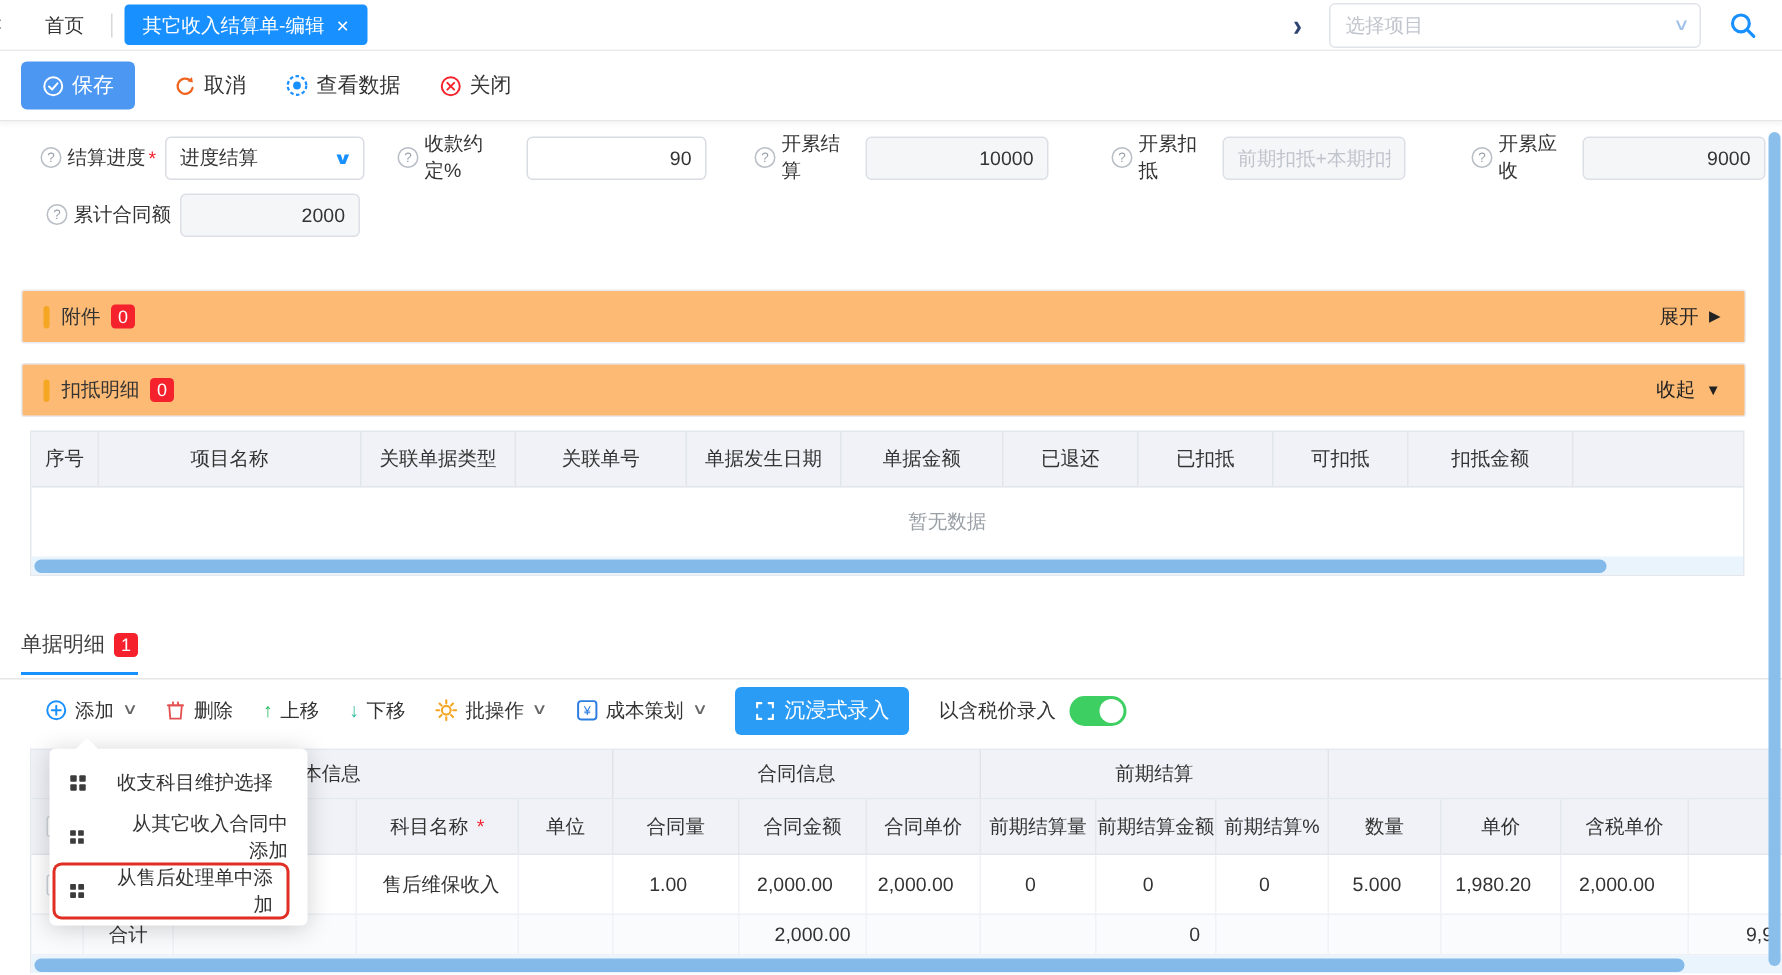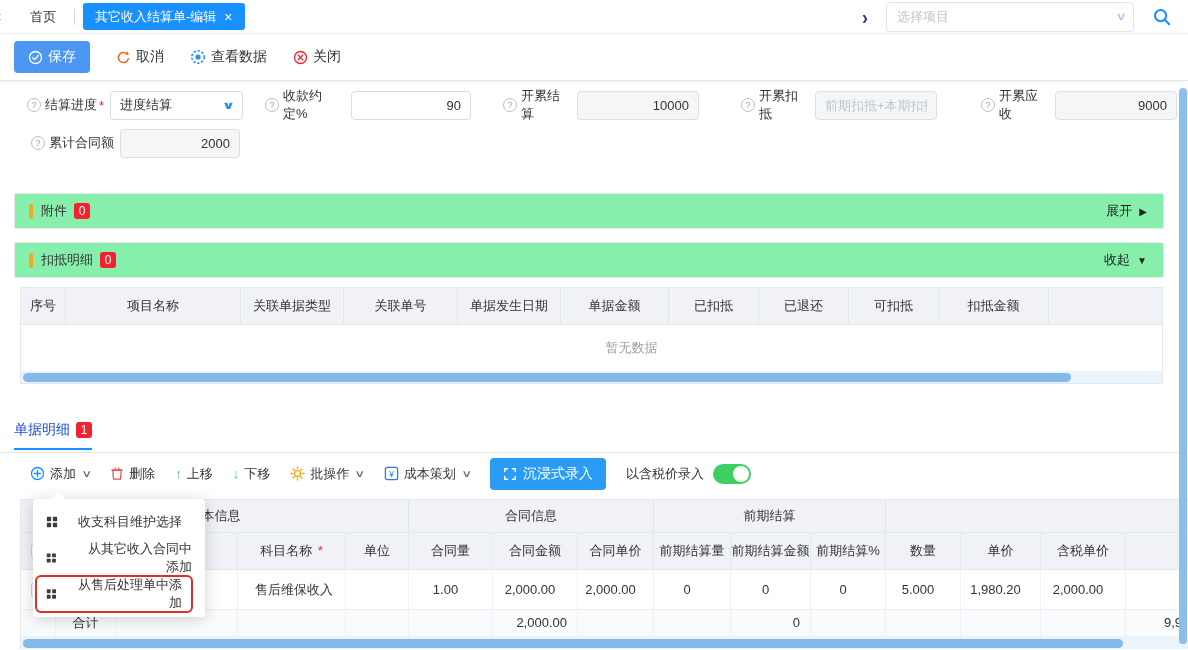--- a/index.html
+++ b/index.html
@@ -37,21 +37,21 @@
   .req { color:#f5222d; margin-left:2px; }
   .ctl { height:29px; border:1px solid #d9dce3; border-radius:4px; font-size:13px; color:#333; }
   .sel { display:flex; align-items:center; justify-content:space-between; padding:0 9px; background:#fff; }
   .sel .caret { color:#1890ff; font-size:11px; font-weight:bold; transform:scaleX(1.5); }
   input.ctl { outline:none; padding:0 9px; }
   input.num { text-align:right; }
   input.ro { background:#f5f6f8; border-color:#dcdfe5; }
   input::placeholder { color:#c0c4cc; }
 
   
-  .secbar { height:36px; margin:0 24px 0 14px; background:#86efac; border:1px solid #e7eaef; border-radius:2px;
+  .secbar { height:36px; margin:0 24px 0 14px; background:#fdba74; border:1px solid #e7eaef; border-radius:2px;
     display:flex; align-items:center; padding:0 16px 0 14px; }
   .orange-bar { width:4px; height:15px; background:#f5a623; border-radius:2px; margin-right:8px; }
   .sec-title { font-size:13px; color:#333; }
   .badge { background:#f5222d; color:#fff; font-size:12px; min-width:16px; height:16px; line-height:16px;
     text-align:center; border-radius:3px; padding:0 4px; display:inline-block; margin-left:7px; }
   .sec-toggle { margin-left:auto; display:flex; align-items:center; gap:7px; font-size:13px; color:#222; cursor:pointer; }
   .tri { font-size:10px; color:#222; }
 
   
   .t1 { width:1143px; margin:9px 0 0 20px; border:1px solid #e3e7ee; overflow:hidden; }
@@ -60,21 +60,21 @@
   .t1c0{width:45px}.t1c1{width:175px}.t1c2{width:103px}.t1c3{width:114px}.t1c4{width:103px}.t1c5{width:108px}
   .t1c6{width:90px}.t1c7{width:90px}.t1c8{width:90px}.t1c9{width:110px}
   .t1c10{width:260px; text-align:left; padding-left:118px; border-right:none;}
   .t1 .empty { height:46px; line-height:46px; text-align:center; color:#9aa0a6; font-size:13px; text-indent:80px; }
   .hsb { height:12px; background:#eaf4fc; display:flex; align-items:center; }
   .hsb .thumb { height:9px; border-radius:5px; background:#84bae9; margin-left:2px; }
 
   
   .dtab-row { margin-top:37px; border-bottom:1px solid #e6e6e6; height:32px; display:flex; align-items:flex-start; }
   .dtab { margin-left:14px; display:flex; align-items:center; gap:6px; padding-bottom:9px; border-bottom:2px solid #1890ff; }
-  .dtab .lbl { color:#1d4ed8; font-size:14px; }
+  .dtab .lbl { color:#404040; font-size:14px; }
 
   
   .toolbar2 { height:41px; display:flex; align-items:center; padding-left:30px; gap:20px; }
   .t2i { display:flex; align-items:center; gap:5px; font-size:13px; color:#333; cursor:pointer; }
   .t2i .caret { color:#666; font-size:10px; transform:scaleX(1.5); margin-left:2px; }
   .btn-immersive { background:#2b9cf5; color:#fff; border:none; height:32px; padding:0 13px; border-radius:4px;
     display:flex; align-items:center; gap:6px; font-size:14px; }
   .switch { width:38px; height:20px; border-radius:10px; background:#3ecf63; position:relative; margin-left:4px; cursor:pointer; }
   .switch .knob { position:absolute; right:2px; top:2px; width:16px; height:16px; border-radius:50%; background:#fff; }
 
@@ -227,22 +227,22 @@
 </div>
 
 <div class="t1">
   <div class="hrow">
     <span class="hc t1c0">序号</span>
     <span class="hc t1c1">项目名称</span>
     <span class="hc t1c2">关联单据类型</span>
     <span class="hc t1c3">关联单号</span>
     <span class="hc t1c4">单据发生日期</span>
     <span class="hc t1c5">单据金额</span>
+    <span class="hc t1c7">已退还</span>
     <span class="hc t1c6">已扣抵</span>
-    <span class="hc t1c7">已退还</span>
     <span class="hc t1c8">可扣抵</span>
     <span class="hc t1c9">扣抵金额</span>
     <span class="hc t1c10">摘要</span>
   </div>
   <div class="empty">暂无数据</div>
   <div class="hsb">
     <span class="thumb" style="width:1048px"></span>
   </div>
 </div>
 

